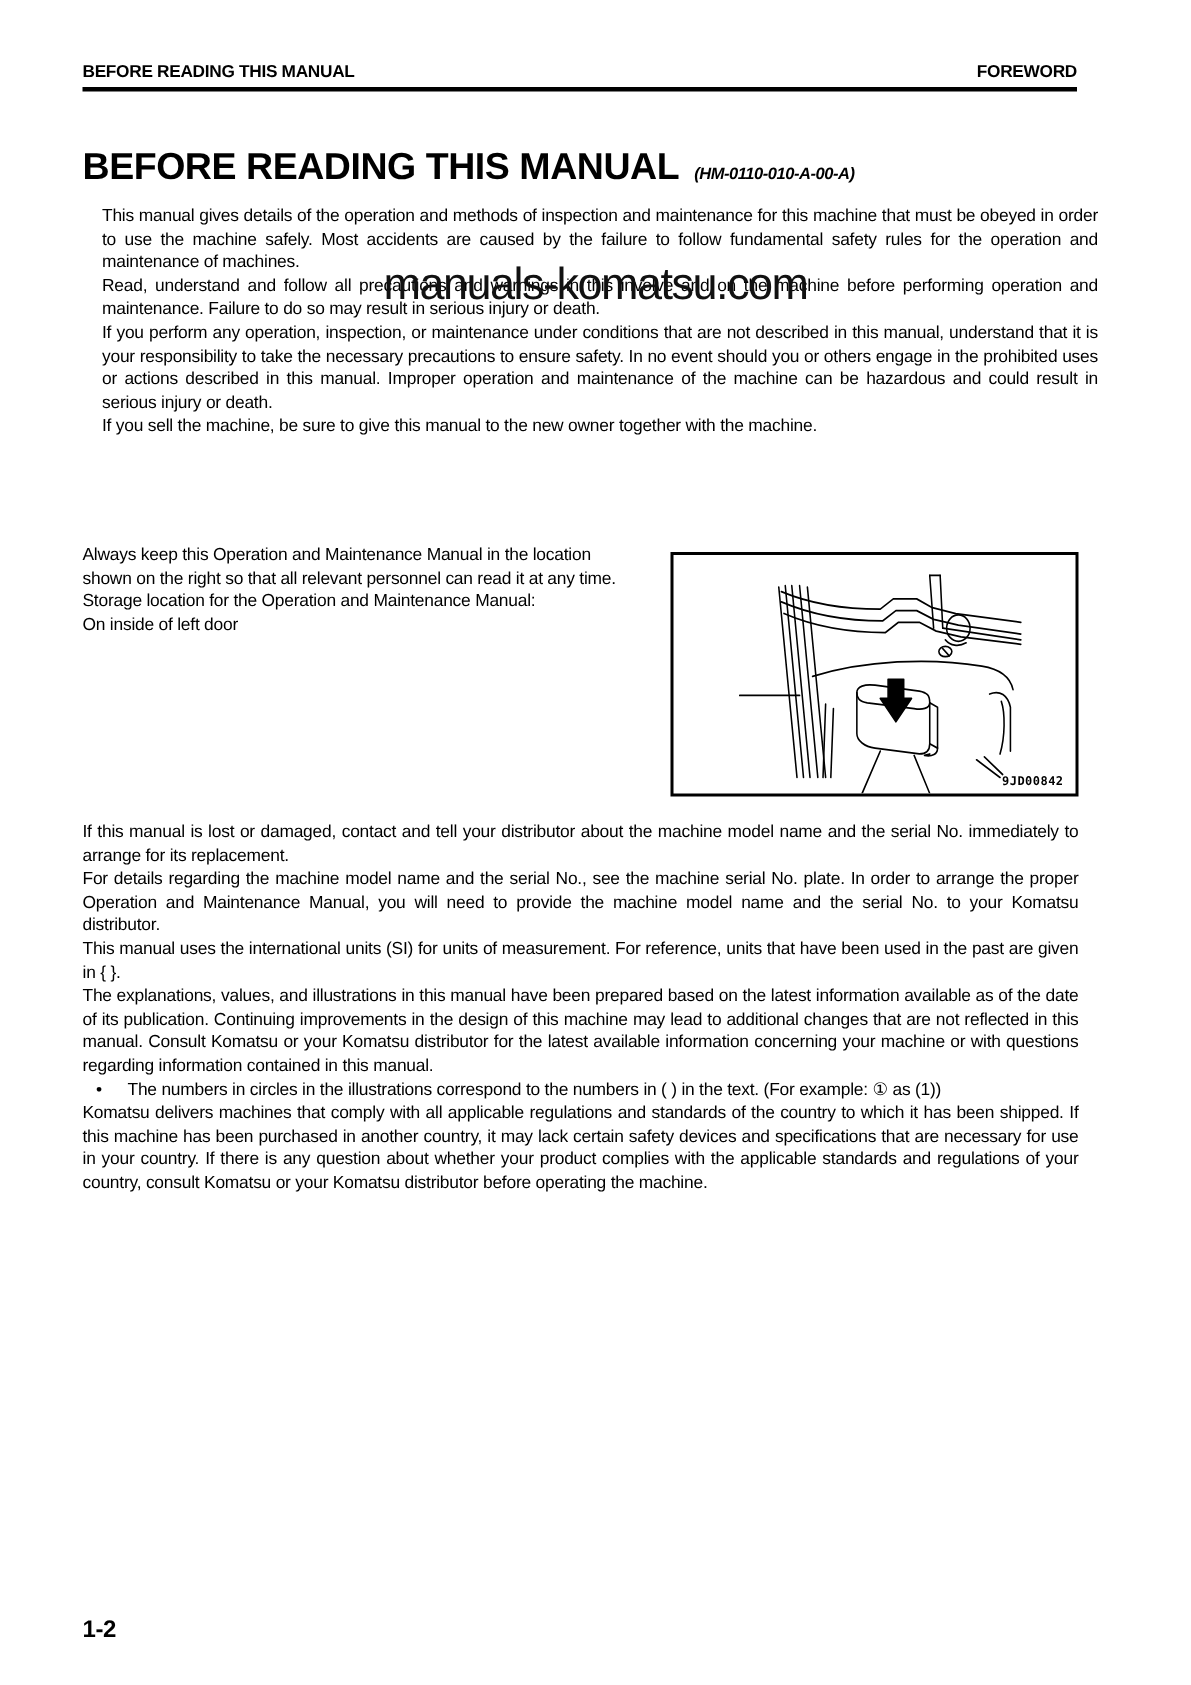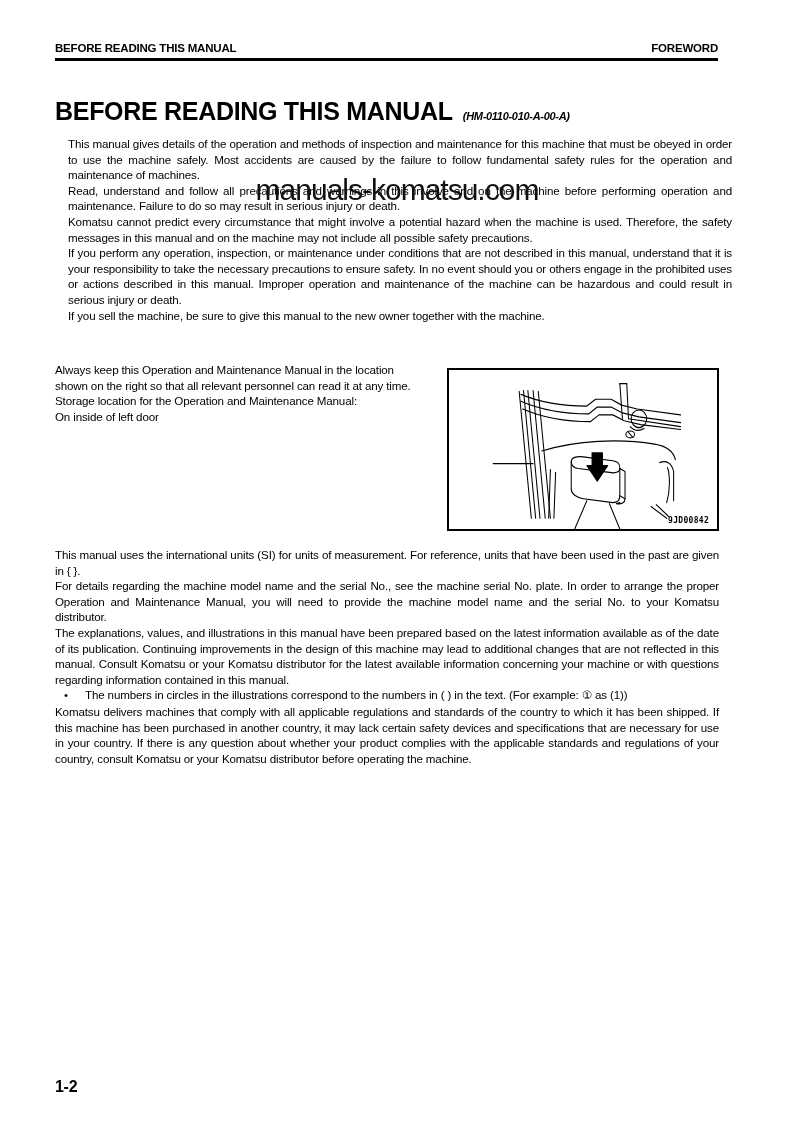--- a/index.html
+++ b/index.html
@@ -179,21 +179,20 @@
   <div class="header-rule"></div>
 
   <div class="title-row">
     <div class="doc-title">BEFORE READING THIS MANUAL</div>
     <div class="doc-code">(HM-0110-010-A-00-A)</div>
   </div>
 
   <div class="body-block block-intro">
     <p>This manual gives details of the operation and methods of inspection and maintenance for this machine that must be obeyed in order to use the machine safely. Most accidents are caused by the failure to follow fundamental safety rules for the operation and maintenance of machines.</p>
     <p>Read, understand and follow all precautions and warnings in this involve and on the machine before performing operation and maintenance. Failure to do so may result in serious injury or death.</p>
-    <p>Komatsu cannot predict every circumstance that might involve a potential hazard when the machine is used. Therefore, the safety messages in this manual and on the machine may not include all possible safety precautions.</p>
     <p>If you perform any operation, inspection, or maintenance under conditions that are not described in this manual, understand that it is your responsibility to take the necessary precautions to ensure safety. In no event should you or others engage in the prohibited uses or actions described in this manual. Improper operation and maintenance of the machine can be hazardous and could result in serious injury or death.</p>
     <p>If you sell the machine, be sure to give this manual to the new owner together with the machine.</p>
   </div>
 
   <div class="body-block block-storage">
     <p>Always keep this Operation and Maintenance Manual in the location shown on the right so that all relevant personnel can read it at any time.</p>
     <p>Storage location for the Operation and Maintenance Manual:</p>
     <p>On inside of left door</p>
   </div>
 
@@ -242,22 +241,23 @@
         <path d="M148 137 L160 163"></path>
 
         <path d="M196 140 L214 152"></path>
         <path d="M202 138 L216 150"></path>
       </g>
     </svg>
     <div class="figure-code">9JD00842</div>
   </div>
 
   <div class="body-block block-lower">
+    <p>If this manual is lost or damaged, contact and tell your distributor about the machine model name and the serial No. immediately to arrange for its replacement.</p>
+    <p>For details regarding the machine model name and the serial No., see the machine serial No. plate. In order to arrange the proper Operation and Maintenance Manual, you will need to provide the machine model name and the serial No. to your Komatsu distributor.</p>
     <p>This manual uses the international units (SI) for units of measurement. For reference, units that have been used in the past are given in { }.</p>
-    <p>For details regarding the machine model name and the serial No., see the machine serial No. plate. In order to arrange the proper Operation and Maintenance Manual, you will need to provide the machine model name and the serial No. to your Komatsu distributor.</p>
     <p>The explanations, values, and illustrations in this manual have been prepared based on the latest information available as of the date of its publication. Continuing improvements in the design of this machine may lead to additional changes that are not reflected in this manual. Consult Komatsu or your Komatsu distributor for the latest available information concerning your machine or with questions regarding information contained in this manual.</p>
     <p class="bullet-line"><span class="bullet-mark">•</span><span>The numbers in circles in the illustrations correspond to the numbers in ( ) in the text. (For example: </span><span class="circled">①</span><span> as (1))</span></p>
     <p>Komatsu delivers machines that comply with all applicable regulations and standards of the country to which it has been shipped. If this machine has been purchased in another country, it may lack certain safety devices and specifications that are necessary for use in your country. If there is any question about whether your product complies with the applicable standards and regulations of your country, consult Komatsu or your Komatsu distributor before operating the machine.</p>
   </div>
 
   <div class="watermark">manuals-komatsu.com</div>
 
   <div class="page-number">1-2</div>
 
 </div>

